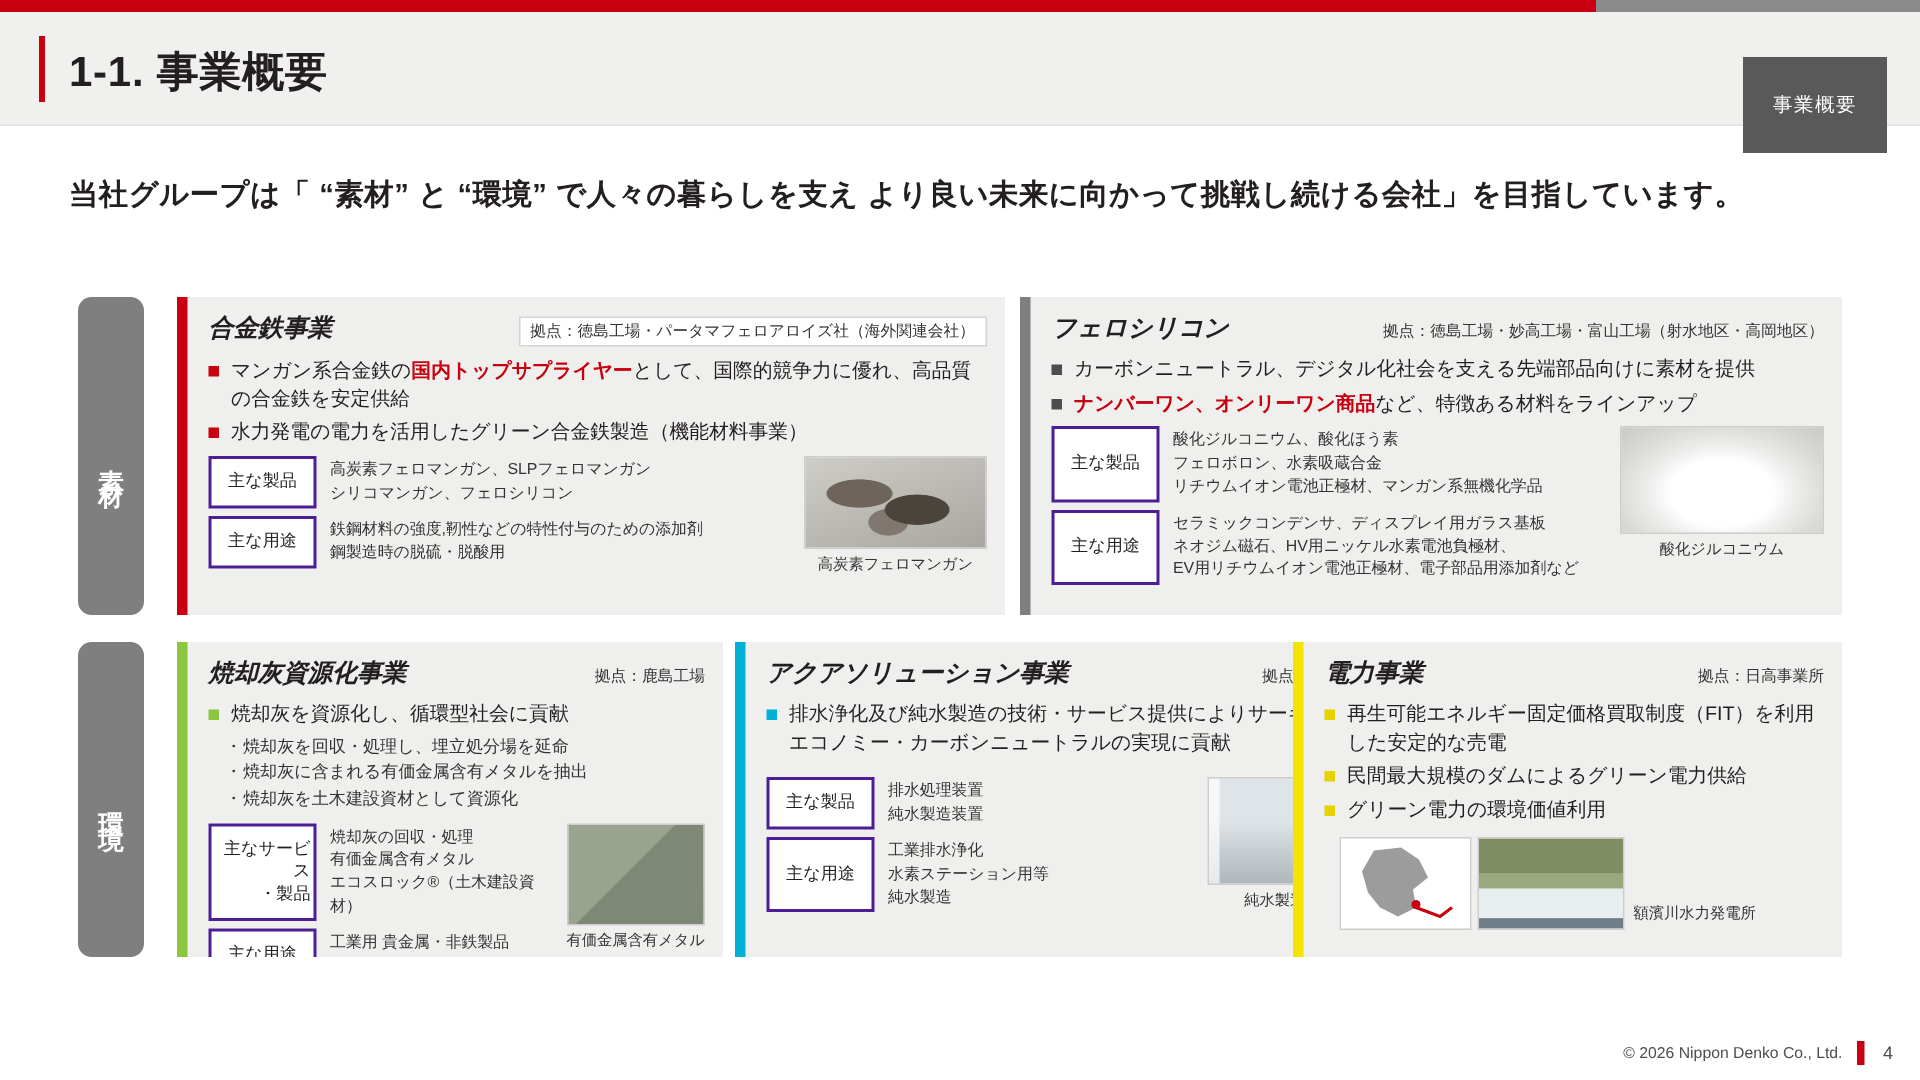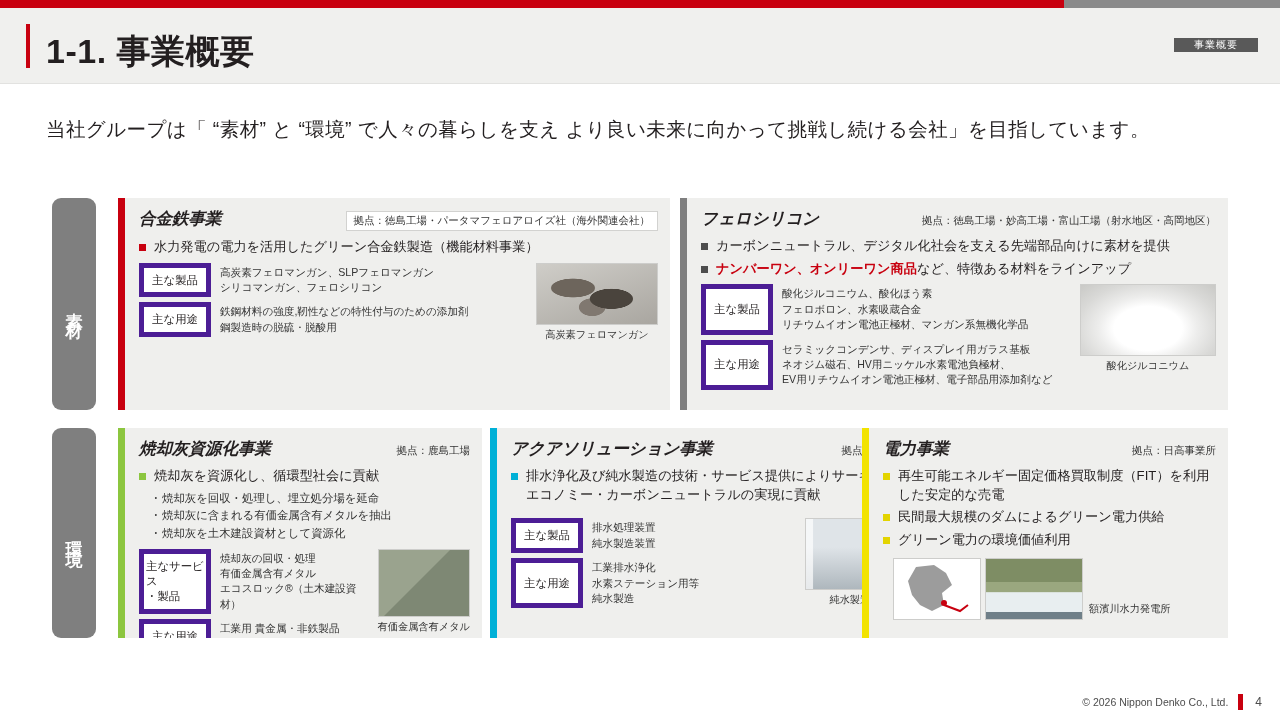--- a/index.html
+++ b/index.html
@@ -18,32 +18,32 @@
 
   
   .header {
     position: absolute; top: 8px; left: 0; width: 1280px; height: 76px;
     background: #f0f0ee;
     border-bottom: 1px solid #e2e2e0;
   }
   .header .accent { position: absolute; left: 26px; top: 16px; width: 4px; height: 44px; background: #c8000f; }
   .page-title {
     position: absolute; left: 46px; top: 21px;
-    font-size: 34px; font-weight: bold; color: #231f20; letter-spacing: 0.5px;
+    font-size: 28px; font-weight: bold; color: #231f20; letter-spacing: 0.5px;
   }
   .header-tag {
     position: absolute; right: 22px; top: 30px;
     background: #595959; color: #ffffff;
-    font-size: 10px; padding: 0 20px; letter-spacing: 1px;
+    font-size: 13px; padding: 23px 20px; letter-spacing: 1px;
   }
 
   
   .lead {
     position: absolute; top: 116px; left: 46px; width: 1200px;
-    font-size: 19.5px; font-weight: normal; color: #231f20; letter-spacing: 0.4px;
+    font-size: 19.5px; font-weight: bold; color: #231f20; letter-spacing: 0.4px;
   }
 
   
   .cat {
     position: absolute; width: 44px;
     background: #7f7f7f; color: #ffffff;
     border-radius: 9px;
     display: flex; align-items: center; justify-content: center;
     font-size: 17px; font-weight: bold; letter-spacing: 2px;
     writing-mode: vertical-rl;
@@ -80,24 +80,24 @@
 
   ul.subs { list-style: none; margin: 2px 0 0 13px; }
   ul.subs li { font-size: 11.4px; color: #333; line-height: 1.55; position: relative; padding-left: 10px; }
   ul.subs li::before { content: "・"; position: absolute; left: -2px; top: 0; }
 
   
   .spec { display: flex; margin-top: 6px; }
   .spec-rows { flex: 1; }
   .spec-row { display: flex; align-items: stretch; margin-bottom: 5px; }
   .spec-key {
-    background: #ffffff; border: 5px solid #4c1d95;
+    background: #ffffff; border: 2px solid #4c1d95;
     width: 72px; min-height: 34px; flex: none;
     display: flex; align-items: center; justify-content: center;
-    font-size: 11.4px; color: #231f20; text-align: left; line-height: 1.3;
+    font-size: 11.4px; color: #231f20; text-align: right; line-height: 1.3;
     padding: 3px 2px;
   }
   .spec-val { padding: 2px 0 2px 9px; font-size: 10.6px; color: #333; line-height: 1.45; }
 
   
   .photo-wrap { flex: none; text-align: center; margin-left: 8px; }
   .photo { border: 1px solid #cdcdcb; background: #bdbdbd; position: relative; overflow: hidden; }
   .photo-cap { font-size: 10.2px; color: #333; margin-top: 3px; }
 
   .ph-ore {
@@ -151,20 +151,21 @@
 <div class="cat cat-environment">環 境</div>
 
 <div class="panel" style="left:118px; top:198px; width:552px; height:212px;">
   <div class="bar" style="background:#c8000f"></div>
   <div class="body">
     <div class="panel-head">
       <div class="panel-title">合金鉄事業</div>
       <div class="panel-base">拠点：徳島工場・パータマフェロアロイズ社（海外関連会社）</div>
     </div>
     <ul class="bullets">
+      <li>マンガン系合金鉄の<span class="hl-red">国内トップサプライヤー</span>として、国際的競争力に優れ、高品質の合金鉄を安定供給</li>
       <li>水力発電の電力を活用したグリーン合金鉄製造（機能材料事業）</li>
     </ul>
     <div class="spec">
       <div class="spec-rows">
         <div class="spec-row">
           <div class="spec-key">主な製品</div>
           <div class="spec-val">高炭素フェロマンガン、SLPフェロマンガン<br>シリコマンガン、フェロシリコン</div>
         </div>
         <div class="spec-row">
           <div class="spec-key">主な用途</div>

